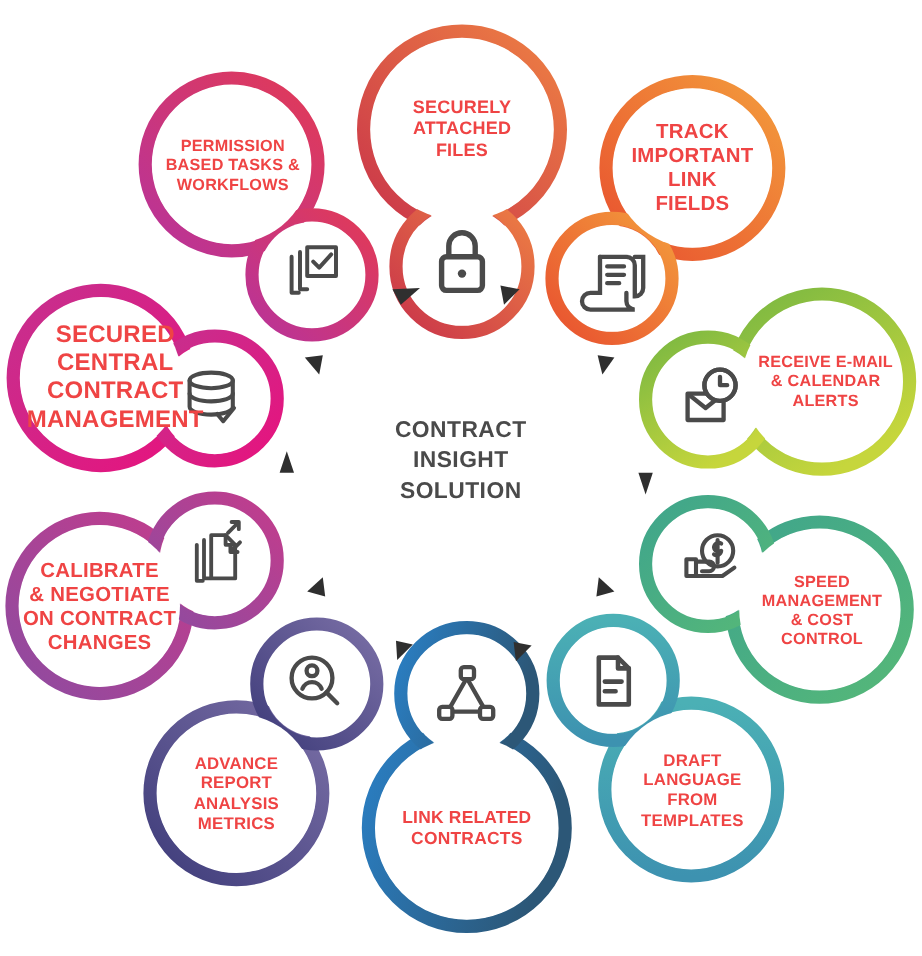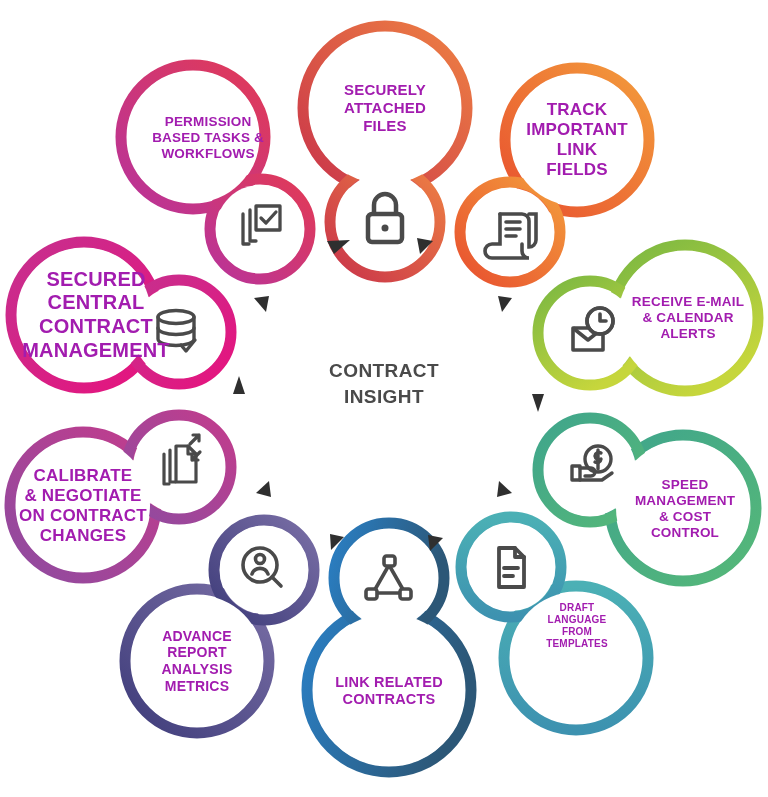--- a/index.html
+++ b/index.html
@@ -3,21 +3,21 @@
 <meta charset="utf-8">
 <style>
   html,body{margin:0;padding:0;background:#ffffff;}
   body{width:768px;height:797px;overflow:hidden;font-family:"Liberation Sans",sans-serif;}
   #stage{position:relative;width:768px;height:797px;background:#fff;}
   #svgroot{position:absolute;left:0;top:0;width:768px;height:797px;}
   .node-label{
     position:absolute;
     display:flex;align-items:center;justify-content:center;
     text-align:center;
-    color:#a21caf;
+    color:#ef4444;
     font-weight:bold;
     font-family:"Liberation Sans",sans-serif;
     letter-spacing:.2px;
     line-height:1.18;
     pointer-events:none;
   }
   #center-title{
     position:absolute;
     left:294px;top:324px;width:180px;height:120px;
     display:flex;align-items:center;justify-content:center;
@@ -240,20 +240,21 @@
       <path d="M233 394 L245 394 L239 376 Z"></path>
 
       <path d="M254 298 L266 312 L269 296 Z"></path>
     </g>
   </svg>
 
   <div id="center-title">
     <div>
       <div>CONTRACT</div>
       <div>INSIGHT</div>
+      <div>SOLUTION</div>
     </div>
   </div>
 
   <div class="node-label" style="left:315px;top:58px;width:140px;height:100px;font-size:15px;">
     <div>
       <div>SECURELY</div>
       <div>ATTACHED</div>
       <div>FILES</div>
     </div>
   </div>
@@ -277,21 +278,21 @@
   </div>
 
   <div class="node-label" style="left:621px;top:273px;width:134px;height:90px;font-size:13.5px;">
     <div>
       <div>RECEIVE E-MAIL</div>
       <div>&amp; CALENDAR</div>
       <div>ALERTS</div>
     </div>
   </div>
 
-  <div class="node-label" style="left:512px;top:572px;width:130px;height:108px;font-size:10px;">
+  <div class="node-label" style="left:512px;top:604px;width:130px;height:108px;font-size:14px;">
     <div>
       <div>DRAFT</div>
       <div>LANGUAGE</div>
       <div>FROM</div>
       <div>TEMPLATES</div>
     </div>
   </div>
 
   <div class="node-label" style="left:132px;top:607px;width:130px;height:108px;font-size:14px;">
     <div>
@@ -320,21 +321,21 @@
 
   <div class="node-label" style="left:30px;top:261px;width:132px;height:108px;font-size:20px;">
     <div>
       <div>SECURED</div>
       <div>CENTRAL</div>
       <div>CONTRACT</div>
       <div>MANAGEMENT</div>
     </div>
   </div>
 
-  <div class="node-label" style="left:124px;top:96px;width:140px;height:84px;font-size:13.5px;justify-content:flex-end;">
+  <div class="node-label" style="left:124px;top:96px;width:140px;height:84px;font-size:13.5px;">
     <div>
       <div>PERMISSION</div>
       <div>BASED TASKS &amp;</div>
       <div>WORKFLOWS</div>
     </div>
   </div>
 
 </div>
 
 </body></html>

